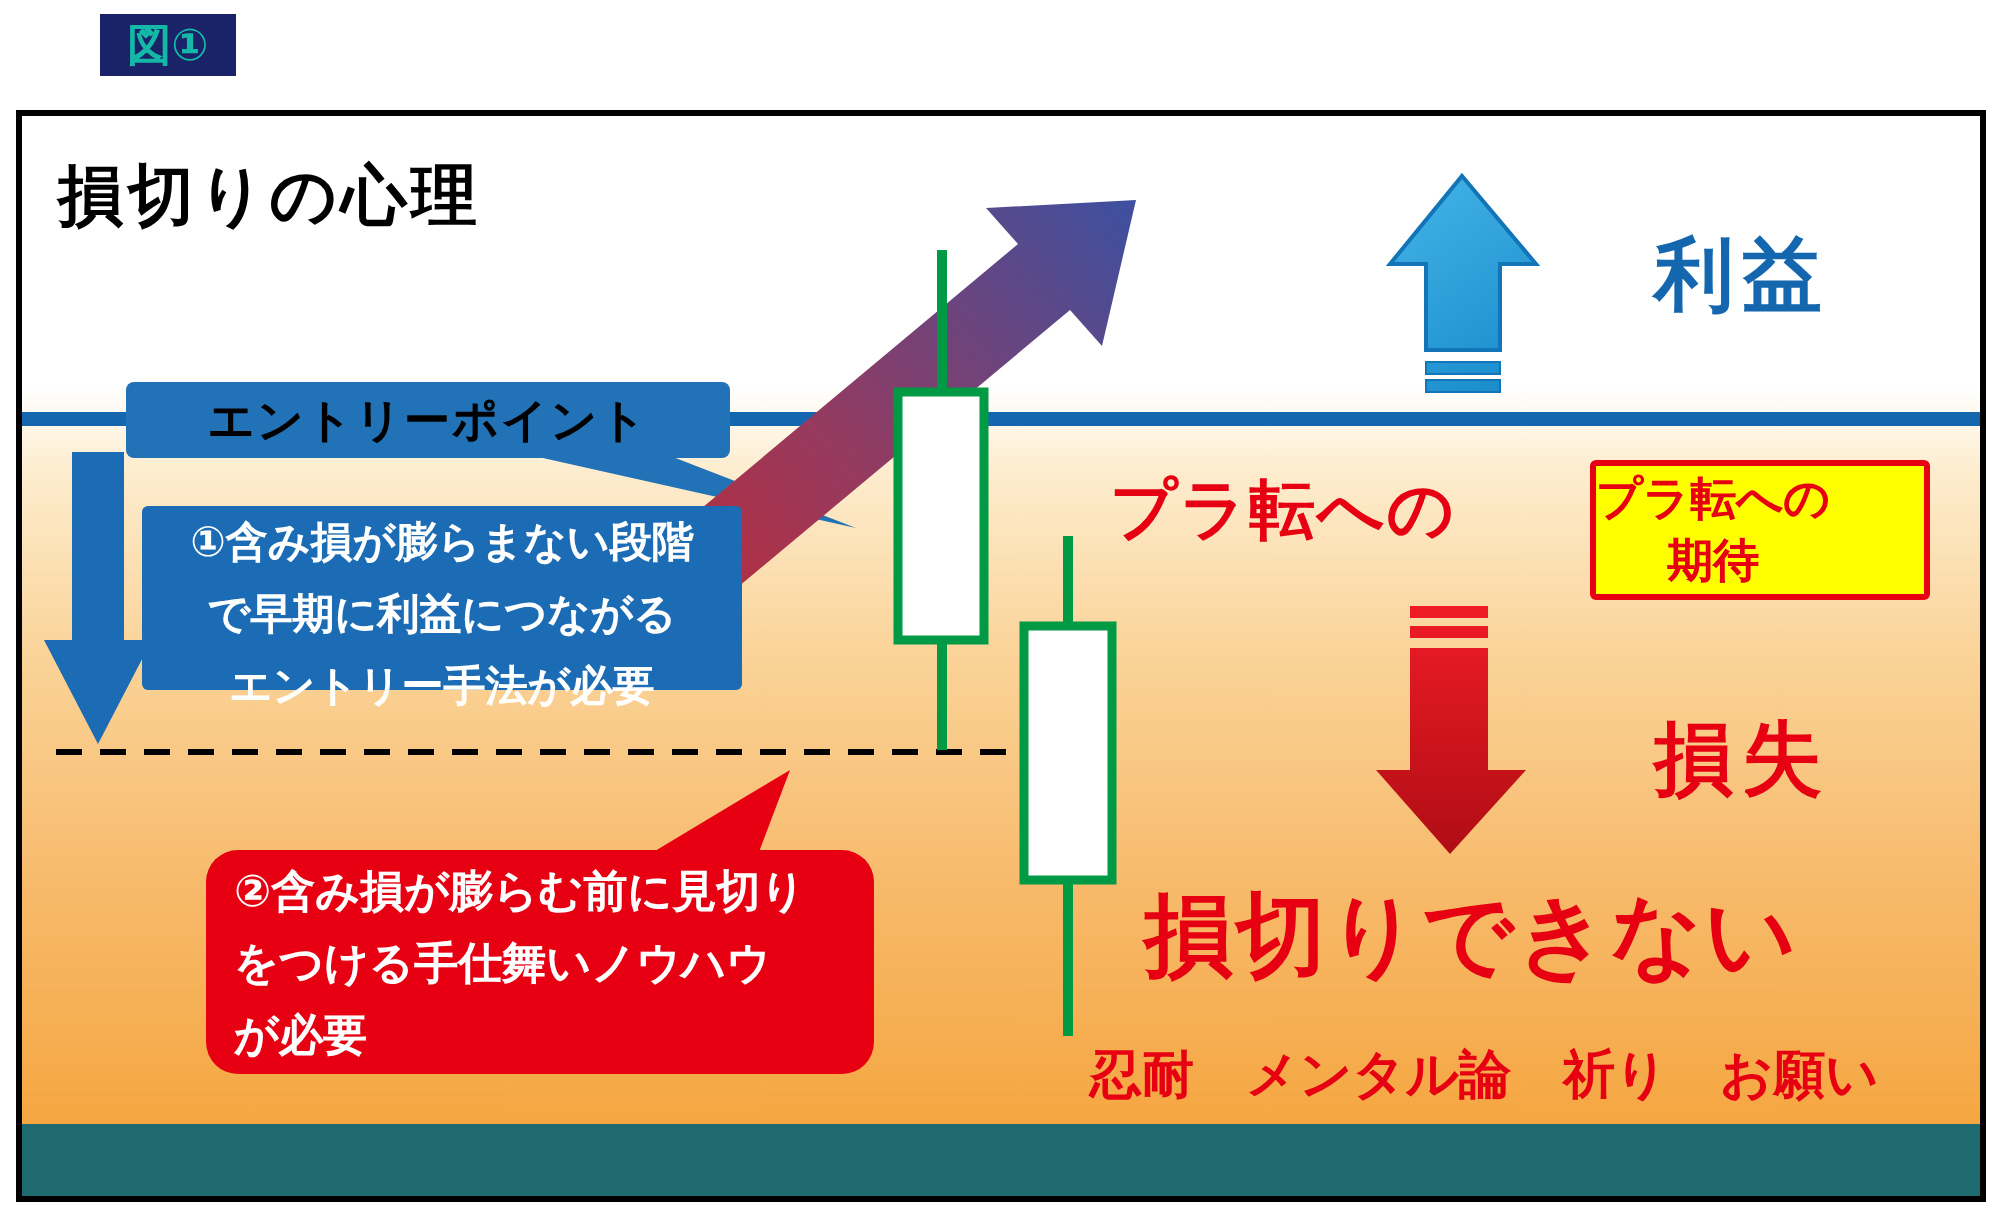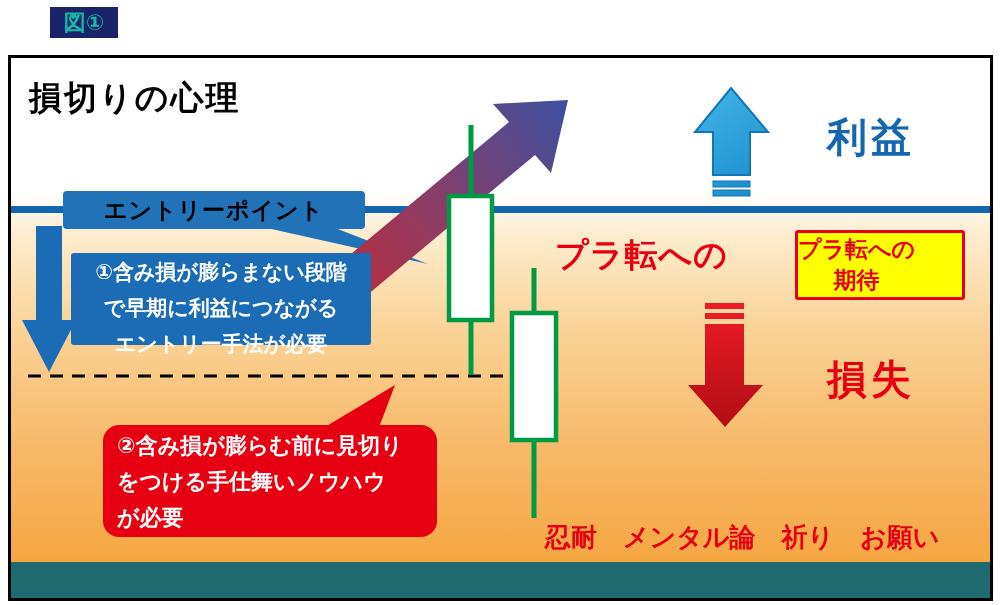--- a/index.html
+++ b/index.html
@@ -160,19 +160,20 @@
 
     <div class="yellow-box">
       <span style="white-space:pre-line;">プラ転への
 期待</span>
     </div>
 
     <div class="profit-label">利益</div>
 
     <div class="loss-label">損失</div>
 
+    <div class="cannot-cut">損切りできない</div>
 
     <div class="coping">忍耐　メンタル論　祈り　お願い</div>
 
     <div class="bottom-bar"></div>
 
   </div>
 </div>
 
 </body></html>

